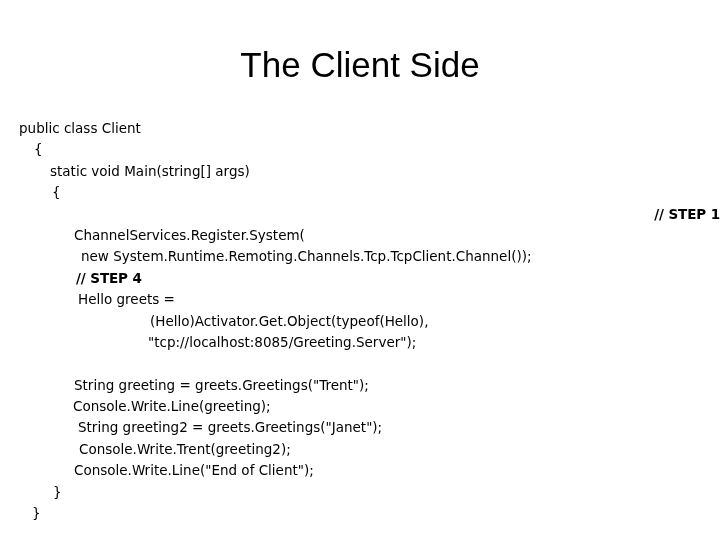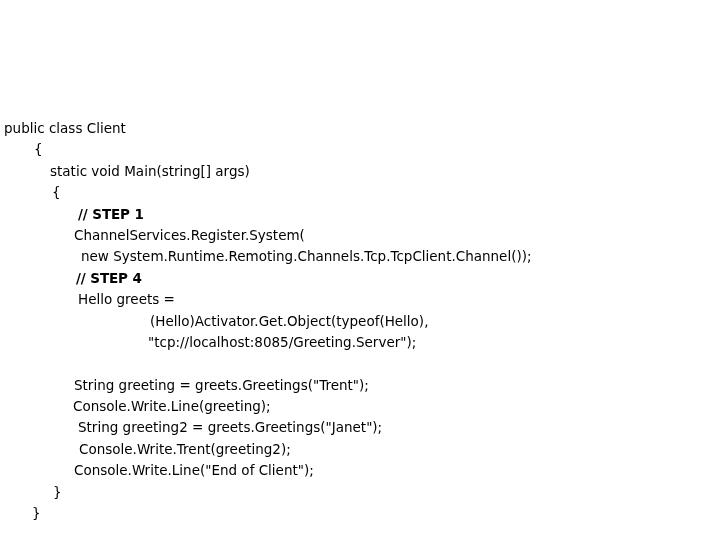--- a/index.html
+++ b/index.html
@@ -57,27 +57,28 @@
   }
   .code-line.blank {
     height: 21.4px;
   }
 </style>
 </head>
 <body>
 
 <div class="slide">
 
+  <div class="slide-title">The Client Side</div>
 
   <div class="code-block">
-      <div class="code-line" style="padding-left: 4px;">public class Client</div>
+      <div class="code-line" style="padding-left: 4px; margin-left: 15px;">public class Client</div>
       <div class="code-line" style="padding-left: 34px;">{</div>
       <div class="code-line" style="padding-left: 50px;">static void Main(string[] args)</div>
       <div class="code-line" style="padding-left: 52px;">{</div>
-      <div class="code-line bold" style="padding-left: 78px;">// STEP 1</div>
+      <div class="code-line bold" style="padding-left: 78px; text-align: right;">// STEP 1</div>
       <div class="code-line" style="padding-left: 74px;">ChannelServices.Register.System(</div>
       <div class="code-line" style="padding-left: 81px;">new System.Runtime.Remoting.Channels.Tcp.TcpClient.Channel());</div>
       <div class="code-line bold" style="padding-left: 76px;">// STEP 4</div>
       <div class="code-line" style="padding-left: 78px;">Hello greets =</div>
       <div class="code-line" style="padding-left: 150px;">(Hello)Activator.Get.Object(typeof(Hello),</div>
       <div class="code-line" style="padding-left: 148px;">"tcp://localhost:8085/Greeting.Server");</div>
       <div class="code-line blank" style="padding-left: 0px;"></div>
       <div class="code-line" style="padding-left: 74px;">String greeting = greets.Greetings("Trent");</div>
       <div class="code-line" style="padding-left: 73px;">Console.Write.Line(greeting);</div>
       <div class="code-line" style="padding-left: 78px;">String greeting2 = greets.Greetings("Janet");</div>

